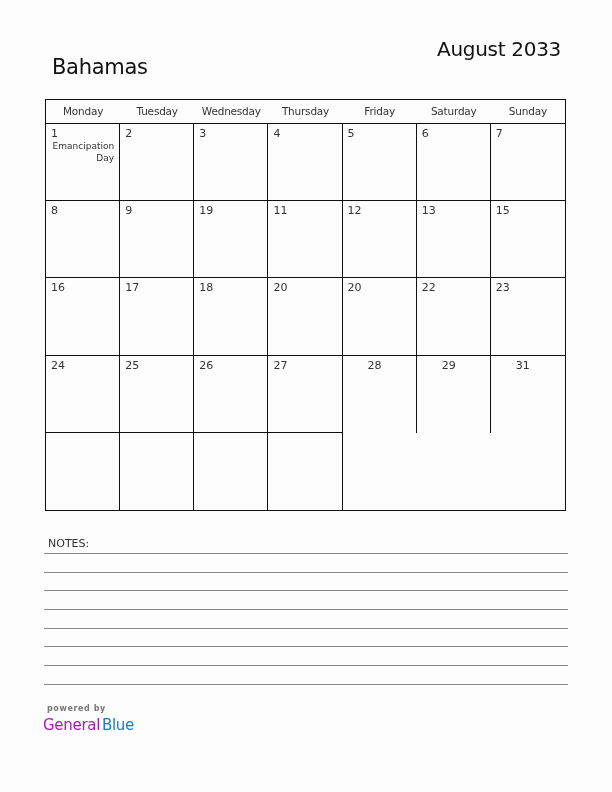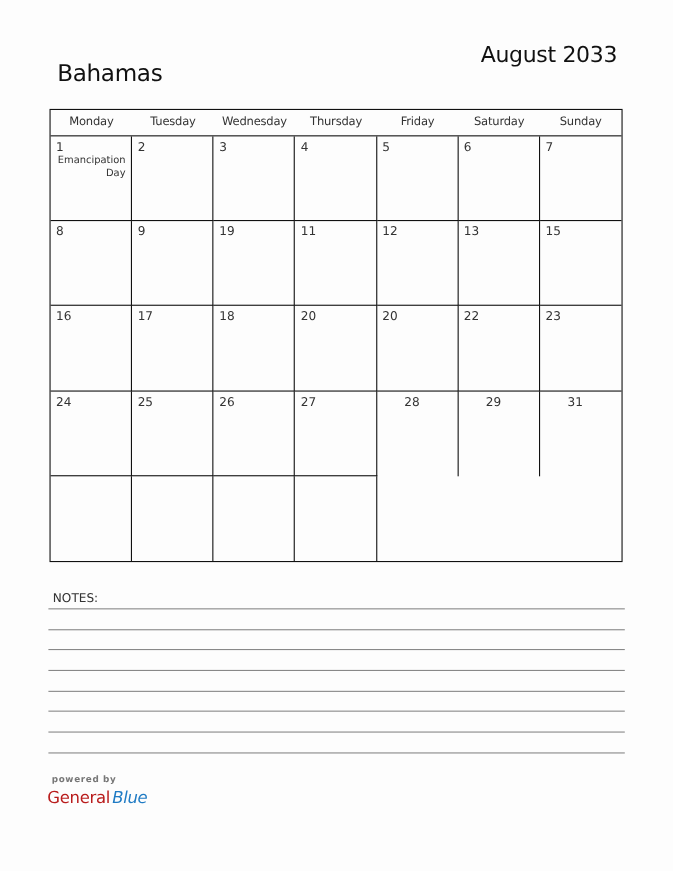--- a/index.html
+++ b/index.html
@@ -61,22 +61,22 @@
       border-top: 1.2px solid #888;
     }
     .powered {
       position: absolute; left: 47px; top: 704px;
       font-size: 8px; color: #777; letter-spacing: 0.6px; font-weight: bold;
     }
     .brand {
       position: absolute; left: 43px; top: 716px;
       font-size: 15px; letter-spacing: -0.3px;
     }
-    .brand .g { color: #b91c1c; }
-    .brand .b { color: #1f7bc4; margin-left: 2px; font-style: italic; }
+    .brand .g { color: #a21caf; }
+    .brand .b { color: #1f7bc4; margin-left: 2px; }
   </style>
 </head>
 <body>
 
 <div class="country">Bahamas</div>
 <div class="month">August 2033</div>
 
 <div class="cal">
   <div class="hdr">
     <div class="dn">Monday</div>

